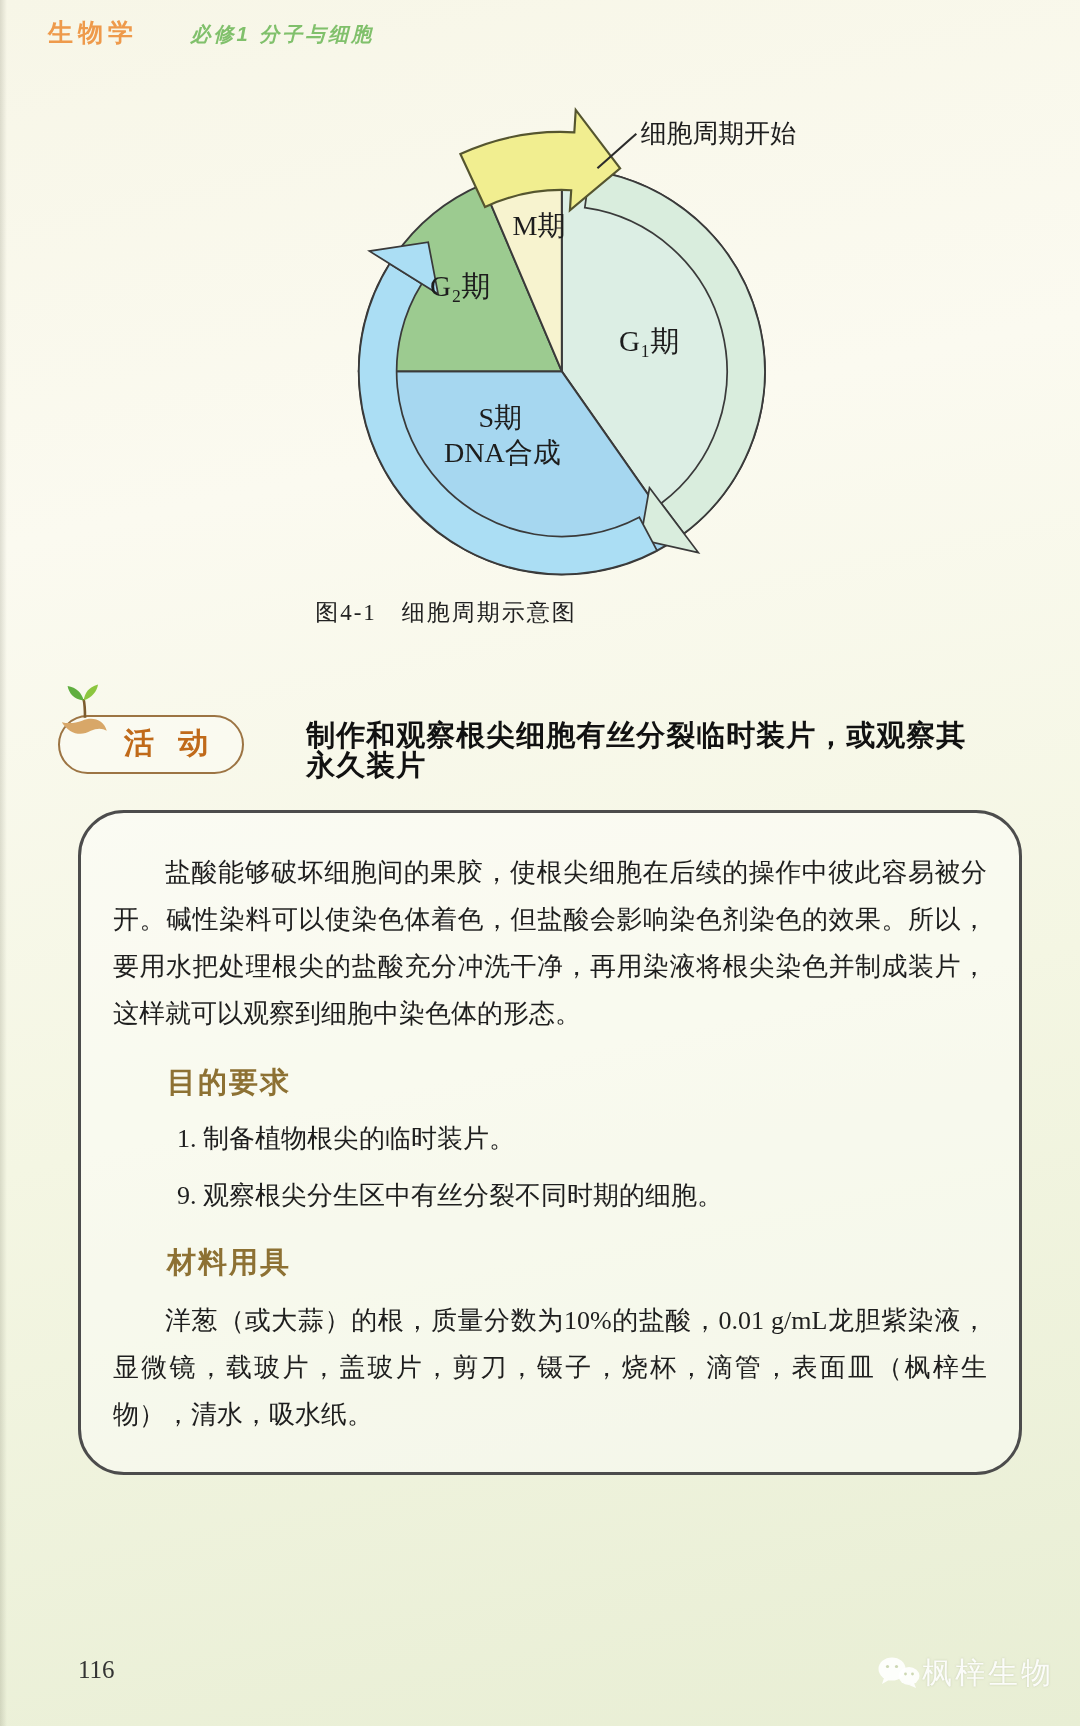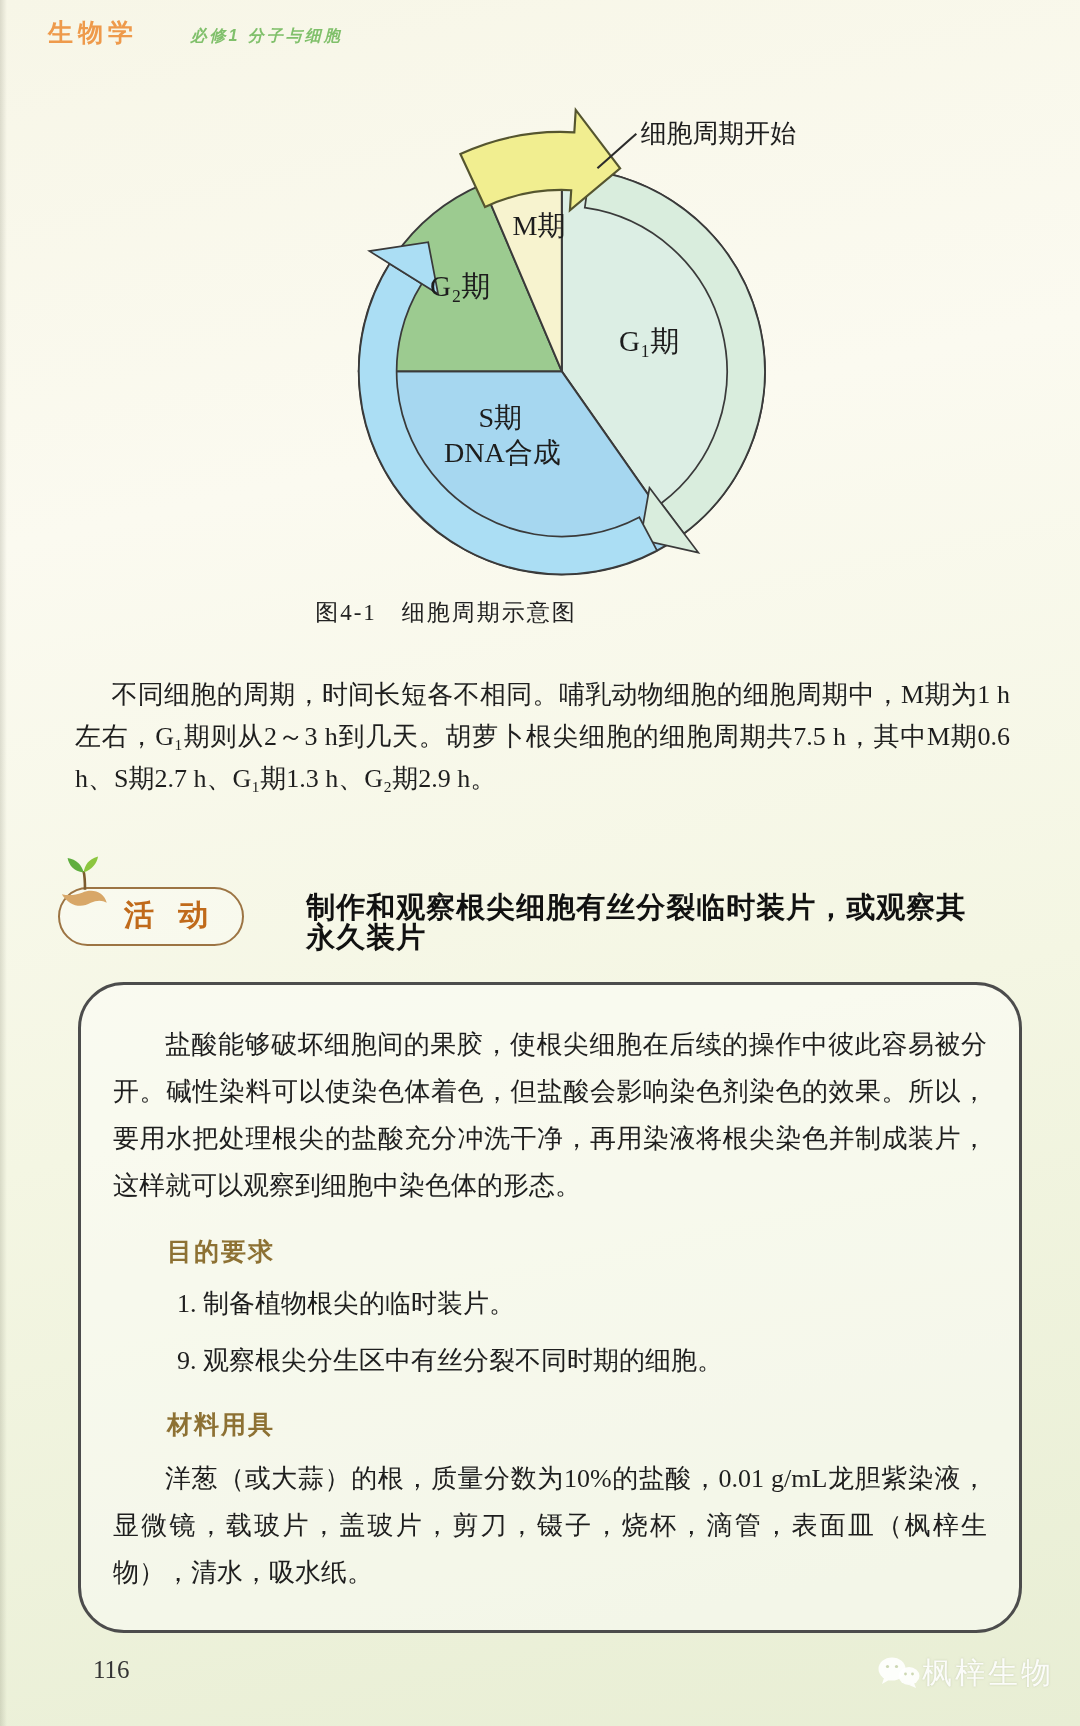--- a/index.html
+++ b/index.html
@@ -13,21 +13,21 @@
     color:#2b2b2b;
     overflow:hidden;
   }
   .page::before{
     content:""; position:absolute; left:0; top:0; bottom:0; width:7px;
     background:linear-gradient(90deg, rgba(90,90,70,.18), rgba(90,90,70,0));
   }
   
   .header{ padding:16px 0 0 48px; font-family:"Liberation Sans","DejaVu Sans",sans-serif; }
   .subject{ color:#ee9a4b; font-weight:bold; font-size:25px; letter-spacing:5px; }
-  .module{ color:#80c06b; font-weight:bold; font-style:italic; font-size:16px; margin-left:48px; letter-spacing:3px; }
+  .module{ color:#80c06b; font-weight:bold; font-style:italic; font-size:20px; margin-left:48px; letter-spacing:3px; }
 
   
   .figwrap{ margin:52px 0 0 308px; width:540px; }
   .figcaption{ width:964px; text-align:center; padding-right:72px; margin-top:14px; font-size:23px; letter-spacing:2px; color:#222; }
 
   
   .bodytext{
     margin-top:46px; padding:0 70px 0 75px;
     font-size:26px; line-height:42px; text-align:justify; text-indent:1.4em;
     color:#1e1e1e;
@@ -58,28 +58,28 @@
     border:3px solid #4c4c4c; border-radius:46px;
     background:rgba(255,255,255,.42);
     padding:36px 32px 34px 32px;
   }
   .actbox .intro{
     font-size:26px; line-height:47px; text-align:justify; text-indent:2em; color:#1e1e1e;
   }
   .subhead{
     margin:26px 0 10px 54px;
     font-family:"Liberation Sans","DejaVu Sans",sans-serif;
-    font-weight:bold; font-size:25px; color:#8d7133; letter-spacing:2px;
+    font-weight:bold; font-size:29px; color:#8d7133; letter-spacing:2px;
   }
   .goals{ list-style:none; }
   .goals li{ margin:14px 0 0 64px; font-size:26px; line-height:43px; color:#1e1e1e; }
   .materials{ margin-top:14px; font-size:26px; line-height:47px; text-align:justify; text-indent:2em; color:#1e1e1e; }
 
   
-  .pagenum{ position:absolute; left:93px; bottom:42px; font-size:25px; color:#333;margin-top:44px; }
+  .pagenum{ position:absolute; left:78px; bottom:42px; font-size:25px; color:#333;margin-top:44px; }
   .wm{
     position:absolute; right:26px; bottom:32px;
     display:flex; align-items:center; 
     color:rgba(255,255,255,.92); font-size:30px; letter-spacing:3px;
     text-shadow:0 0 2px rgba(160,170,130,.5);
   }
   svg text{ font-family:"Liberation Serif","DejaVu Serif",serif; }
 </style>
 </head>
 <body>
@@ -113,21 +113,20 @@
       <text x="214" y="124" font-size="26" text-anchor="middle" fill="#1d1d1d">M期</text>
       <text x="141" y="180" font-size="27" text-anchor="middle" fill="#1d1d1d">G₂期</text>
       <text x="316" y="231" font-size="27" text-anchor="middle" fill="#1d1d1d">G₁期</text>
       <text x="178" y="302" font-size="26" text-anchor="middle" fill="#1d1d1d">S期</text>
       <text x="180" y="334" font-size="26" text-anchor="middle" fill="#1d1d1d">DNA合成</text>
     </svg>
   </div>
 
   <div class="figcaption">图4-1　细胞周期示意图</div>
 
-  <p class="bodytext">不同细胞的周期，时间长短各不相同。哺乳动物细胞的细胞周期中，M期为1 h左右，G₁期则从2～3 h到几天。胡萝卜根尖细胞的细胞周期共7.5 h，其中M期0.6 h、S期2.7 h、G₁期1.3 h、G₂期2.9 h。</p>
 
   <div class="activity">
     <div class="badge">
       <svg class="sprout" width="58" height="58" viewBox="0 0 40 40">
         <path d="M20,24 C20,18 20,15 19,11" stroke="#7c5b2e" stroke-width="1.8" fill="none"></path>
         <path d="M19,12 C12,11 9,7 8,2 C14,3 18,7 19,12 Z" fill="#5fae3f"></path>
         <path d="M19,12 C25,10 28,6 29,1 C22,3 20,7 19,12 Z" fill="#8cc63f"></path>
         <path d="M4,27 C9,35 17,37 24,33 C28,31 32,31 35,33 C33,25 25,23 18,26 C13,28 8,28 4,27 Z" fill="#d8a768"></path>
       </svg>
       <span>活 动</span>

